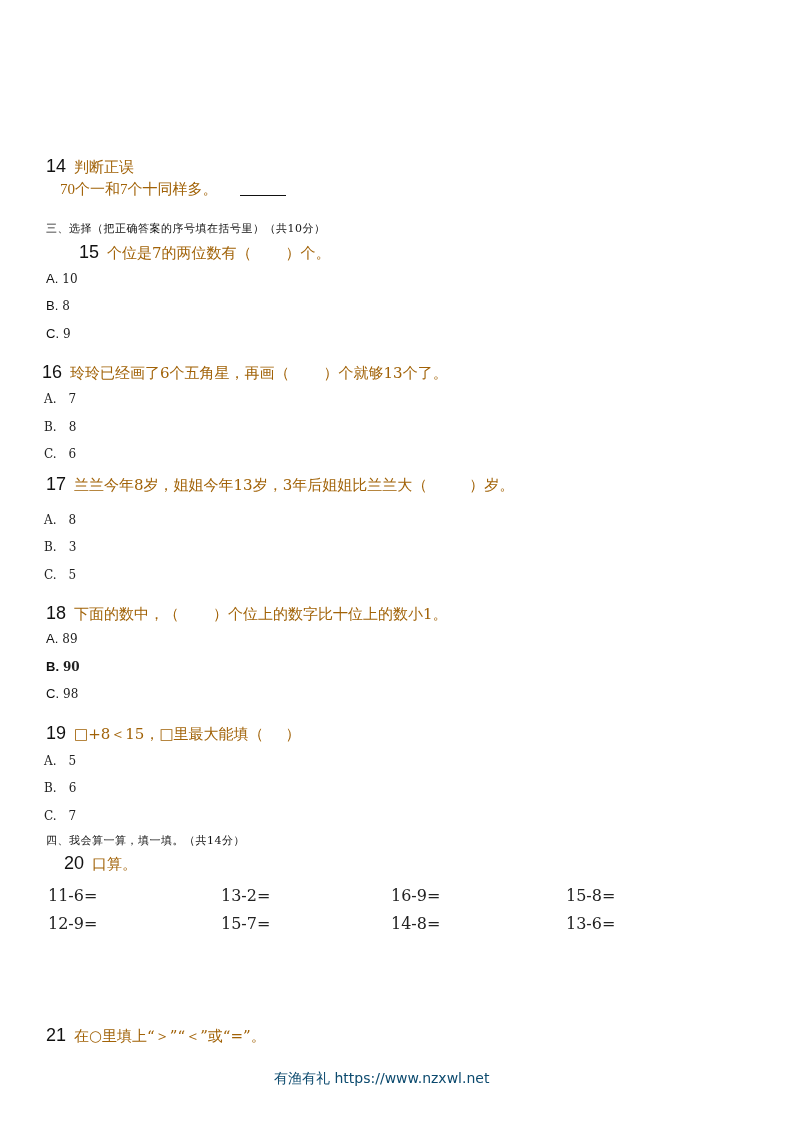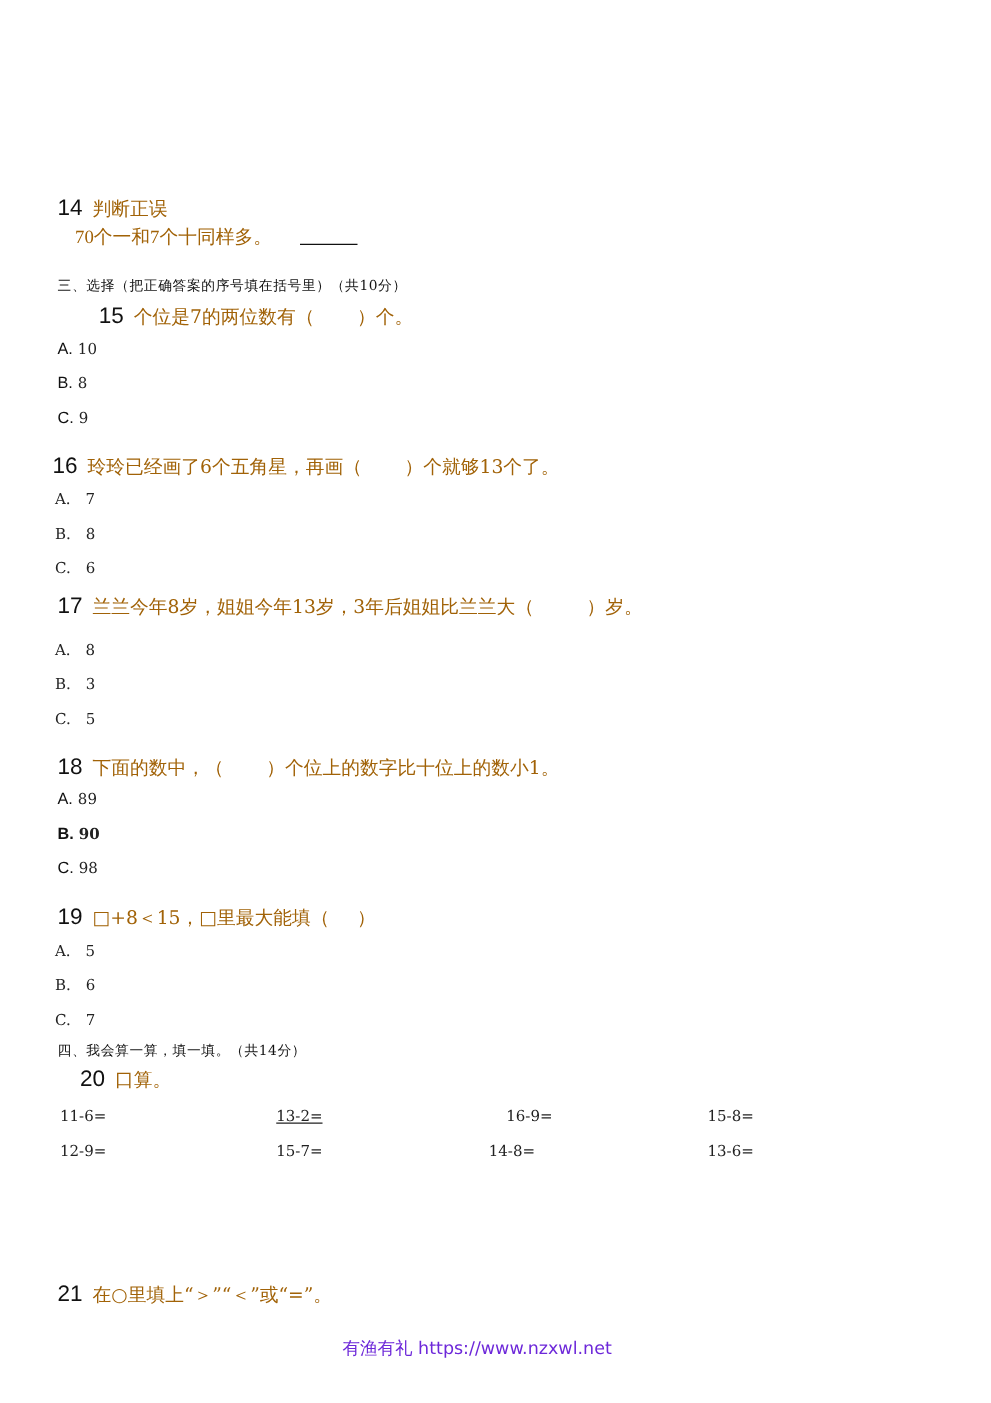--- a/index.html
+++ b/index.html
@@ -8,22 +8,22 @@
   .abs { position: absolute; white-space: nowrap; }
   .qnum { font-family: "Liberation Sans", "DejaVu Sans", sans-serif; font-size: 18px; color: #111; margin-right: 8px; }
   .qtext { font-size: 15px; color: #a16207; }
   .sec { font-size: 11px; font-weight: normal; color: #111; letter-spacing: 0.5px; }
   .opt-sans .lbl { font-family: "Liberation Sans", "DejaVu Sans", sans-serif; font-size: 13px; color: #111; margin-right: 4px; }
   .opt-sans .val { font-size: 12px; color: #222; margin-top: 24px; }
   .opt-serif .lbl { font-size: 12px; color: #222; margin-right: 12px; }
   .opt-serif .val { font-size: 12px; color: #222; }
   .blank-line { display: inline-block; width: 46px; border-bottom: 1.2px solid #111; margin-left: 22px; vertical-align: -2px; }
   .paren-gap { display: inline-block; }
-  .calc { font-size: 12px; color: #222; }
-  .footer { font-family: "DejaVu Sans", "Liberation Sans", sans-serif; font-size: 14px; color: #6d28d9; }
+  .calc { font-size: 16px; color: #222; }
+  .footer { font-family: "DejaVu Sans", "Liberation Sans", sans-serif; font-size: 14px; color: #0c4a6e; }
 </style>
 </head>
 <body>
 
 <div class="abs" style="left:46px; top:156px;">
   <span class="qnum">14</span><span class="qtext">判断正误</span>
 </div>
 <div class="abs" style="left:60px; top:180px;font-family:Liberation Serif, serif;">
   <span class="qtext">70个一和7个十同样多。</span><span class="blank-line"></span>
 </div>
@@ -65,22 +65,22 @@
 <div class="abs opt-serif" style="left:44px; top:777px;"><span class="lbl">B.</span><span class="val">6</span></div>
 <div class="abs opt-serif" style="left:44px; top:805px;"><span class="lbl">C.</span><span class="val">7</span></div>
 
 <div class="abs sec" style="left:46px; top:833px;">四、我会算一算，填一填。（共14分）</div>
 
 <div class="abs" style="left:64px; top:853px;">
   <span class="qnum">20</span><span class="qtext">口算。</span>
 </div>
 
 <div class="abs calc" style="left:48px; top:886px;">11-6=</div>
-<div class="abs calc" style="left:221px; top:886px;text-decoration:underline;">13-2=</div>
-<div class="abs calc" style="left:391px; top:886px;margin-left:14px;">16-9=</div>
+<div class="abs calc" style="left:221px; top:886px;">13-2=</div>
+<div class="abs calc" style="left:391px; top:886px;">16-9=</div>
 <div class="abs calc" style="left:566px; top:886px;">15-8=</div>
 
 <div class="abs calc" style="left:48px; top:914px;">12-9=</div>
 <div class="abs calc" style="left:221px; top:914px;">15-7=</div>
 <div class="abs calc" style="left:391px; top:914px;">14-8=</div>
 <div class="abs calc" style="left:566px; top:914px;">13-6=</div>
 
 <div class="abs" style="left:46px; top:1025px;">
   <span class="qnum">21</span><span class="qtext">在○里填上“＞”“＜”或“=”。</span>
 </div>

